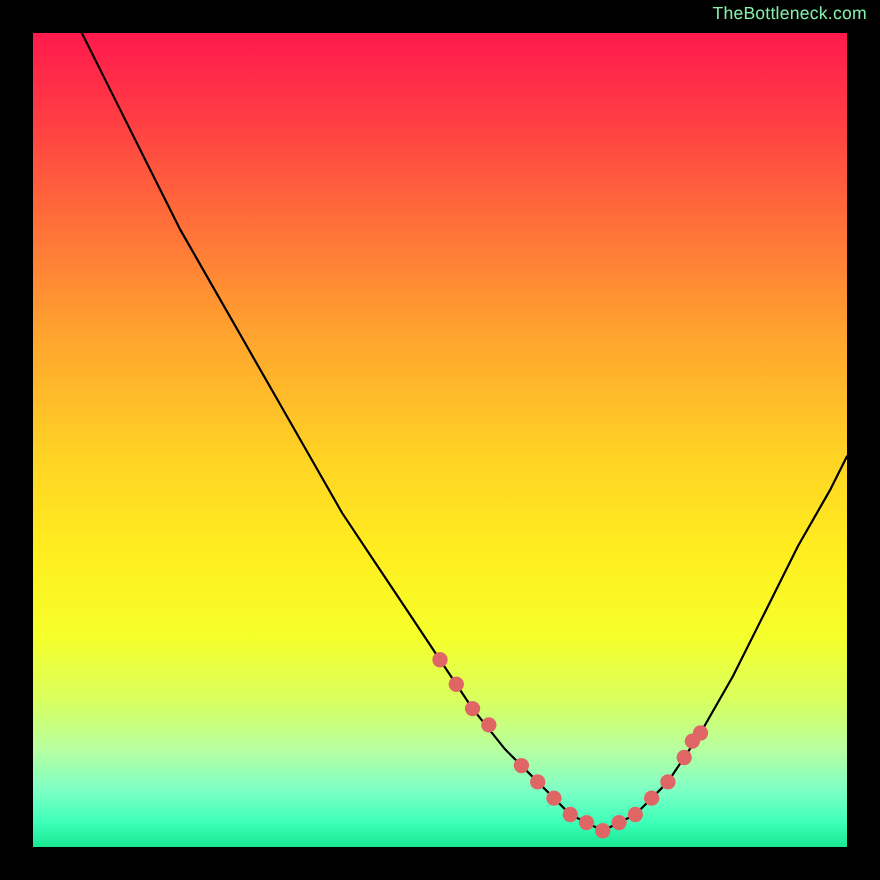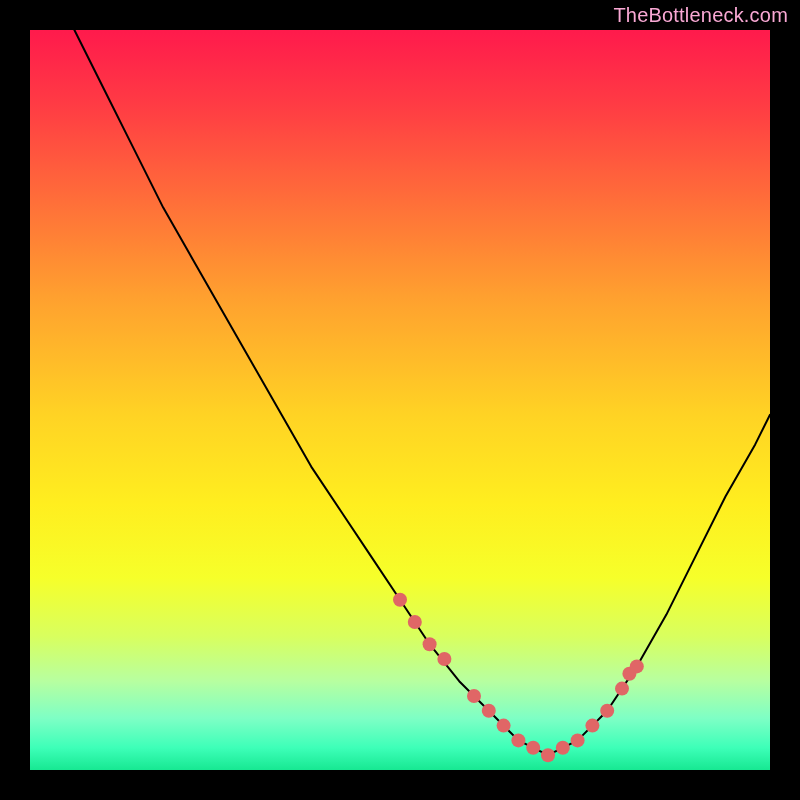--- a/index.html
+++ b/index.html
@@ -9,22 +9,22 @@
     height: 800px;
     background: #000;
     font-family: Arial, Helvetica, sans-serif;
     overflow: hidden;
     position: relative;
   }
   .watermark {
     position: absolute;
     top: 4px;
     right: 12px;
-    color: #f9a8d4;
-    font-size: 20px;
+    color: #86efac;
+    font-size: 16px;
     font-weight: 500;
     letter-spacing: 0.2px;
     z-index: 20;
     user-select: none;
   }
   .plot-area {
     position: absolute;
     left: 30px;
     top: 30px;
     width: 740px;

